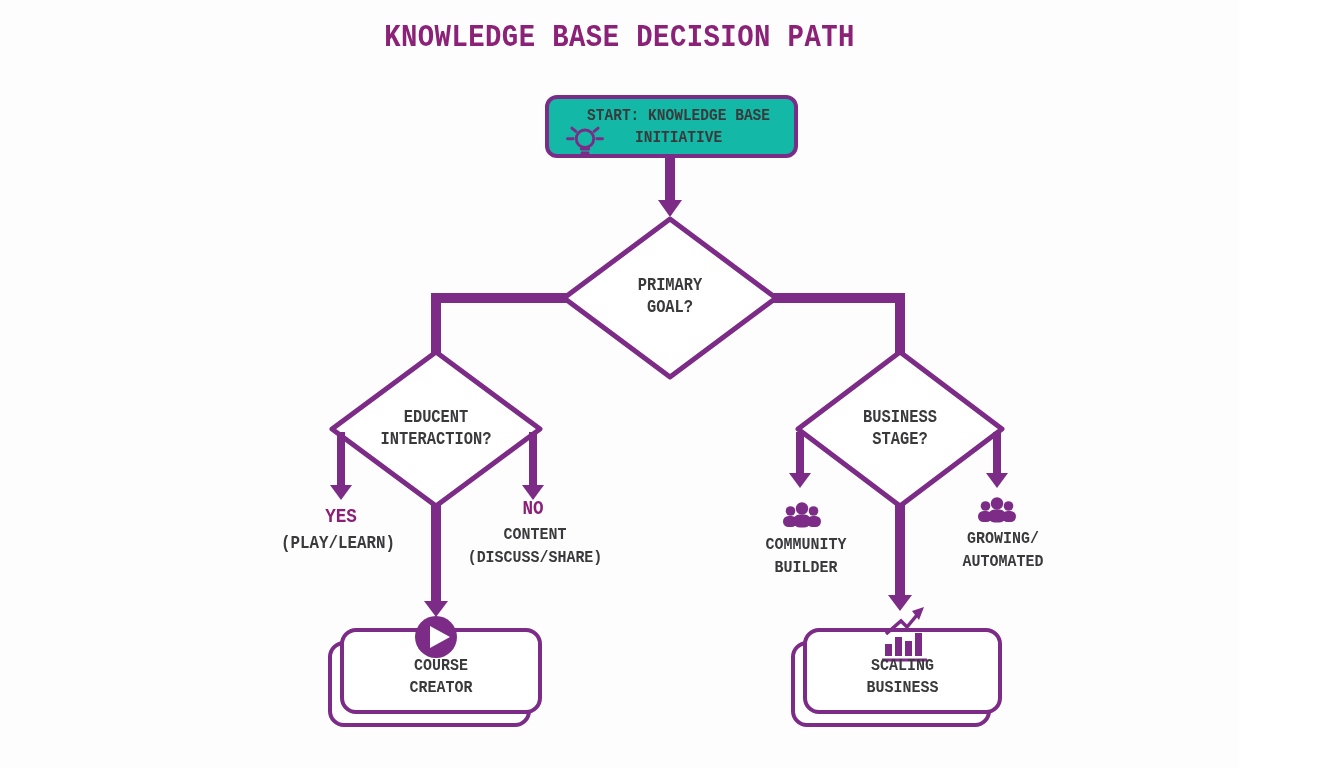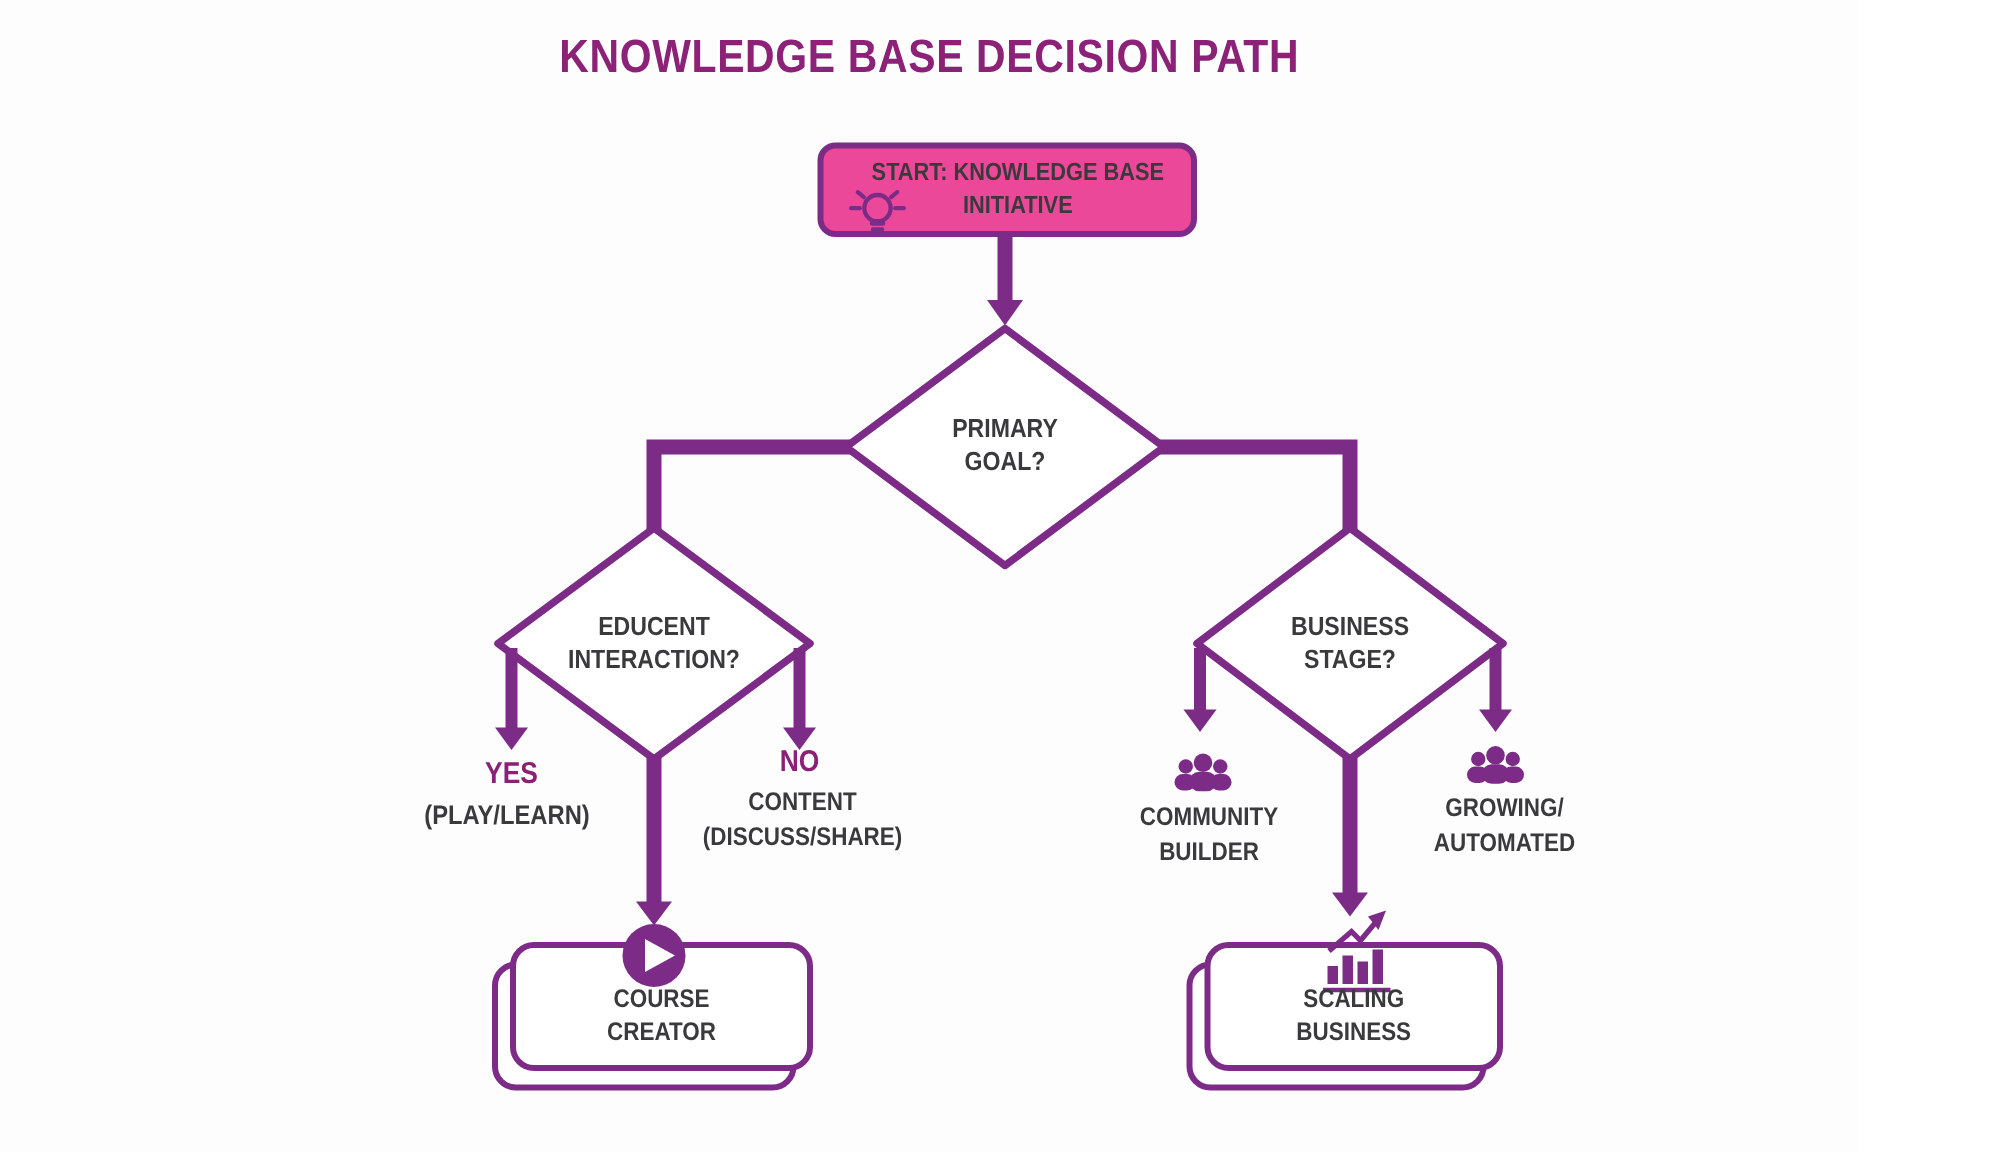--- a/index.html
+++ b/index.html
@@ -1,37 +1,37 @@
 <!DOCTYPE html>
 <html><head>
 <meta charset="utf-8">
 <style>
   html,body{margin:0;padding:0;background:#ffffff;}
   #stage{
     position:relative;width:1239px;height:768px;background:#fdfdfe;overflow:hidden;
-    font-family:Liberation Sans, sans-serif;
+    font-family:Liberation Mono, monospace;
   }
   .cond{transform:scaleX(0.88);transform-origin:center;}
   #title{
     position:absolute;left:0;right:0;top:20px;text-align:center;
     font-size:31px;font-weight:700;color:#8b2277;letter-spacing:.5px;
     white-space:pre-line;
   }
   #flow-svg{position:absolute;left:0;top:0;width:1344px;height:768px;}
   .node-label{
     position:absolute;text-align:center;font-weight:700;color:#3a3a3c;
     white-space:pre-line;line-height:1.28;
   }
   .answer-label{
     position:absolute;text-align:center;font-weight:700;color:#8b2076;
     white-space:pre-line;
   }
   #start-box{
     position:absolute;left:545px;top:95px;width:245px;height:55px;
-    background:#ec4899;border:4px solid #7c2b87;border-radius:12px;
+    background:#14b8a6;border:4px solid #7c2b87;border-radius:12px;
     display:flex;align-items:center;justify-content:center;
   }
   #start-box .box-text{
     width:100%;text-align:center;font-size:16.5px;font-weight:700;color:#3a3a3c;
     line-height:1.3;white-space:pre-line;padding-left:16px;
   }
   #bulb-wrap{position:absolute;left:16px;top:22px;width:40px;height:38px;}
   .result-label{
     position:absolute;display:flex;align-items:center;justify-content:center;
     font-weight:700;color:#3a3a3c;text-align:center;white-space:pre-line;

